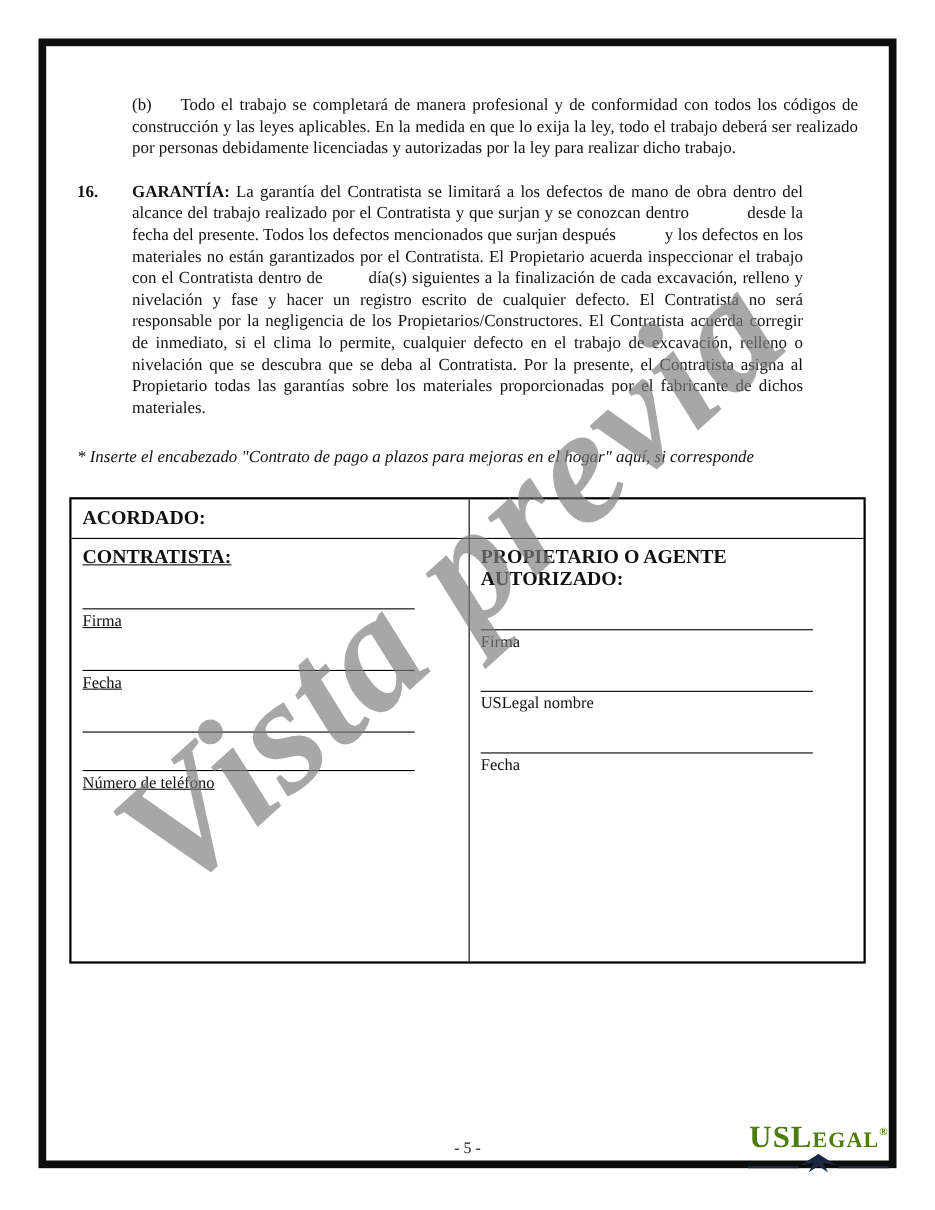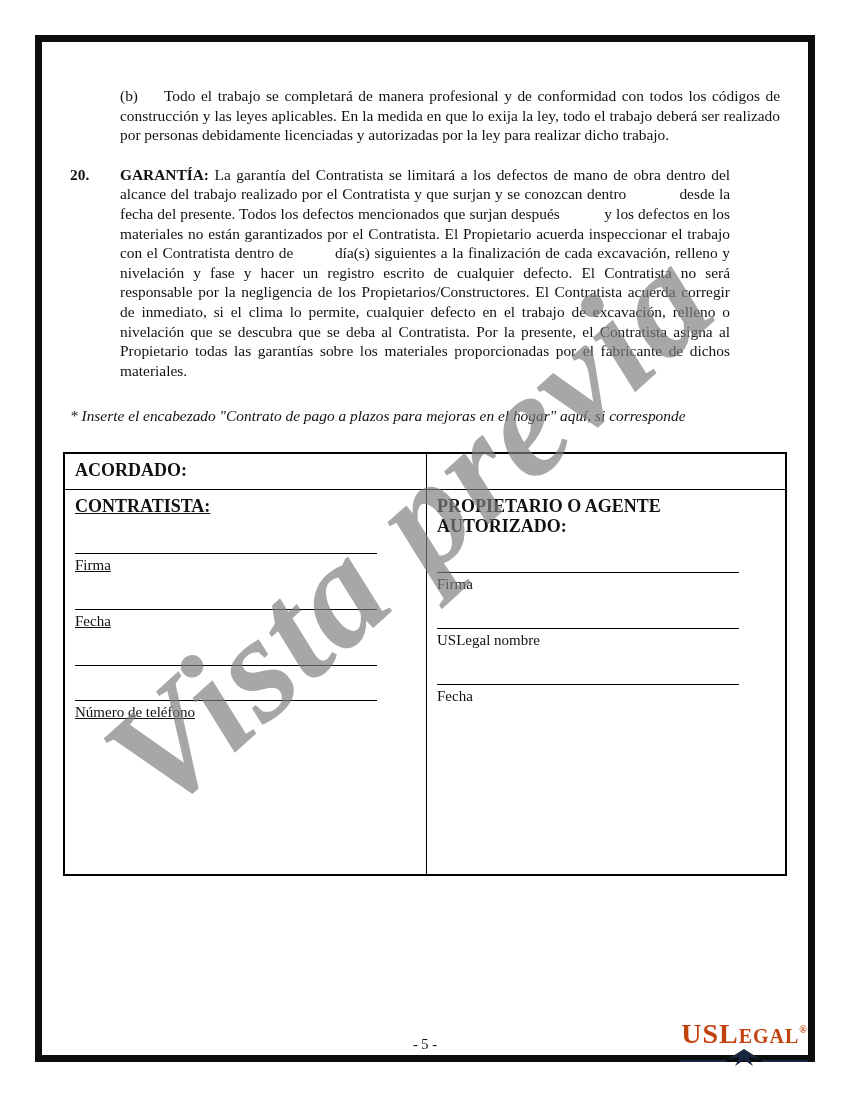--- a/index.html
+++ b/index.html
@@ -100,21 +100,21 @@
     z-index: 6;
     background: transparent;
   }
   .logo-text {
     font-family: "Liberation Serif", serif;
     font-weight: bold;
     font-variant: small-caps;
     font-size: 28px;
     line-height: 28px;
     letter-spacing: 1px;
-    color: #c2410c;
+    color: #4d7c0f;
     white-space: nowrap;
   }
   .logo-text .tm {
     font-size: 10px;
     vertical-align: super;
     font-variant: normal;
     letter-spacing: 0;
   }
   .eagle-wrap { margin-top: 0px; }
 </style>
@@ -125,21 +125,21 @@
 
   <div class="frame"></div>
 
   <div class="content">
 
     <div class="para-b">
       <span class="plabel">(b)</span><span>Todo el trabajo se completará de manera profesional y de conformidad con todos los códigos de construcción y las leyes aplicables. En la medida en que lo exija la ley, todo el trabajo deberá ser realizado por personas debidamente licenciadas y autorizadas por la ley para realizar dicho trabajo.</span>
     </div>
 
     <div class="item16">
-      <span class="item-number">20.</span>
+      <span class="item-number">16.</span>
       <span class="item-title">GARANTÍA:</span>
       <span>La garantía del Contratista se limitará a los defectos de mano de obra dentro del alcance del trabajo realizado por el Contratista y que surjan y se conozcan dentro &nbsp;&nbsp;&nbsp;&nbsp;&nbsp;&nbsp;&nbsp;&nbsp;&nbsp;&nbsp; desde la fecha del presente. Todos los defectos mencionados que surjan después &nbsp;&nbsp;&nbsp;&nbsp;&nbsp;&nbsp;&nbsp;&nbsp;&nbsp; y los defectos en los materiales no están garantizados por el Contratista. El Propietario acuerda inspeccionar el trabajo con el Contratista dentro de &nbsp;&nbsp;&nbsp;&nbsp;&nbsp;&nbsp;&nbsp; día(s) siguientes a la finalización de cada excavación, relleno y nivelación y fase y hacer un registro escrito de cualquier defecto. El Contratista no será responsable por la negligencia de los Propietarios/Constructores. El Contratista acuerda corregir de inmediato, si el clima lo permite, cualquier defecto en el trabajo de excavación, relleno o nivelación que se descubra que se deba al Contratista. Por la presente, el Contratista asigna al Propietario todas las garantías sobre los materiales proporcionadas por el fabricante de dichos materiales.</span>
     </div>
 
     <div class="note">* Inserte el encabezado "Contrato de pago a plazos para mejoras en el hogar" aquí, si corresponde</div>
 
     <div class="tbl">
       <div class="cell cell-head r1l">ACORDADO:</div>
       <div class="cell r1r"></div>
 

